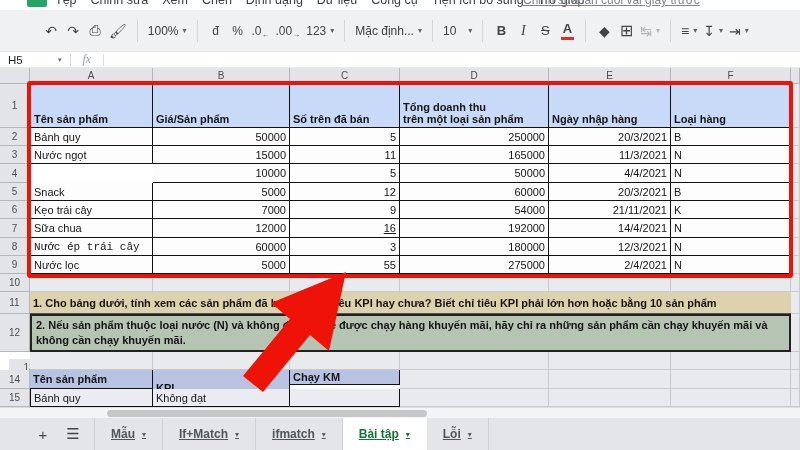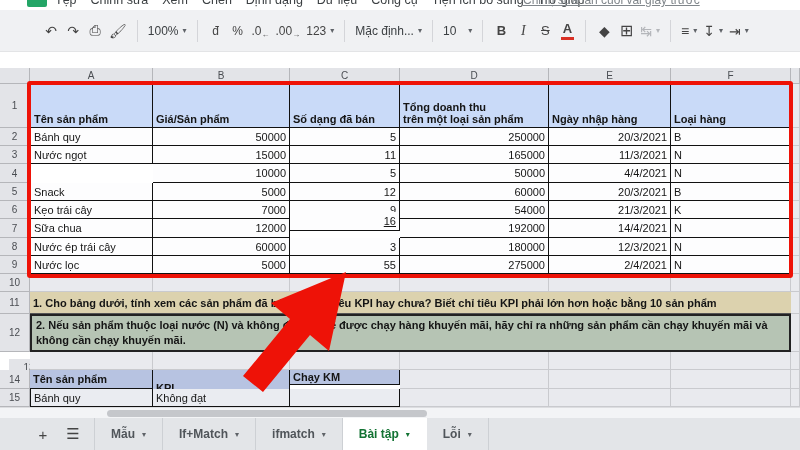--- a/index.html
+++ b/index.html
@@ -76,21 +76,21 @@
   .hthumb { position:absolute; left:107px; top:2px; width:320px; height:7px;
     background:#c5c7cb; border-radius:4px; }
 
   
   .tabbar { left:0; top:418px; width:800px; height:32px; background:#e3e5e8;
     display:flex; align-items:stretch; padding-left:28px; }
   .tabicon { display:flex; align-items:center; justify-content:center; width:30px;
     font-size:15px; color:#444; cursor:pointer; }
   .sheettab { display:flex; align-items:center; padding:0 16px; font-size:12px;
     font-weight:bold; color:#50555a; border-right:1px solid #cdd0d4; cursor:pointer;
-    white-space:nowrap; }
+    white-space:nowrap;text-decoration:underline; }
   .sheettab:first-of-type { border-left:1px solid #cdd0d4; }
   .sheettab .caret { font-size:8px; margin-left:7px; color:#5f6368; }
   .sheettab.active { background:#fff; color:#137333; border-color:transparent; }
   .sheettab.active .caret { color:#137333; }
 </style>
 </head>
 <body>
 
 <div class="stage">
 
@@ -168,20 +168,28 @@
     <span class="tbtn">
       <span>↧</span>
       <span class="caret">▾</span>
     </span>
     <span class="tbtn">
       <span>⇥</span>
       <span class="caret">▾</span>
     </span>
   </div>
 
+  <div class="abs fbar">
+    <span class="namebox">H5</span>
+    <span class="namecaret">▾</span>
+    <span class="fsep"></span>
+    <span class="fx">fx</span>
+    <span class="fsep"></span>
+    <span></span>
+  </div>
 
   <div id="sheet">
       <div class="abs hdr" style="left: 0px; top: 68px; width: 30px; height: 16px;"></div>
       <div class="abs hdr" style="left: 30px; top: 68px; width: 123px; height: 16px;">A</div>
       <div class="abs hdr" style="left: 153px; top: 68px; width: 137px; height: 16px;">B</div>
       <div class="abs hdr" style="left: 290px; top: 68px; width: 110px; height: 16px;">C</div>
       <div class="abs hdr" style="left: 400px; top: 68px; width: 149px; height: 16px;">D</div>
       <div class="abs hdr" style="left: 549px; top: 68px; width: 122px; height: 16px;">E</div>
       <div class="abs hdr" style="left: 671px; top: 68px; width: 120px; height: 16px;">F</div>
       <div class="abs hdr" style="left: 791px; top: 68px; width: 9px; height: 16px;"></div>
@@ -195,21 +203,21 @@
       <div class="abs hdr" style="left: 0px; top: 238px; width: 30px; height: 18px;">8</div>
       <div class="abs hdr" style="left: 0px; top: 256px; width: 30px; height: 18px;">9</div>
       <div class="abs hdr" style="left: 0px; top: 274px; width: 30px; height: 18px;">10</div>
       <div class="abs hdr" style="left: 0px; top: 292px; width: 30px; height: 22px;">11</div>
       <div class="abs hdr" style="left: 0px; top: 314px; width: 30px; height: 38px;">12</div>
       <div class="abs hdr" style="left: 9px; top: 352px; width: 41px; height: 18px; margin-top: 7px;">13</div>
       <div class="abs hdr" style="left: 0px; top: 370px; width: 30px; height: 19px;">14</div>
       <div class="abs hdr" style="left: 0px; top: 389px; width: 30px; height: 18px;">15</div>
       <div class="abs cell t1h bl bt" style="left: 30px; top: 84px; width: 123px; height: 44px;">Tên sản phẩm</div>
       <div class="abs cell t1h bt" style="left: 153px; top: 84px; width: 137px; height: 44px;">Giá/Sản phẩm</div>
-      <div class="abs cell t1h bt" style="left: 290px; top: 84px; width: 110px; height: 44px;">Số dạng đã bán</div>
+      <div class="abs cell t1h bt" style="left: 290px; top: 84px; width: 110px; height: 44px;">Số trên đã bán</div>
       <div class="abs cell t1h bt" style="left: 400px; top: 84px; width: 149px; height: 44px;">Tổng doanh thu
 trên một loại sản phẩm</div>
       <div class="abs cell t1h bt" style="left: 549px; top: 84px; width: 122px; height: 44px;">Ngày nhập hàng</div>
       <div class="abs cell t1h bt" style="left: 671px; top: 84px; width: 120px; height: 44px;">Loại hàng</div>
       <div class="abs cell ec" style="left: 791px; top: 84px; width: 9px; height: 44px;"></div>
       <div class="abs cell t1c bl" style="left: 30px; top: 128px; width: 123px; height: 18px;">Bánh quy</div>
       <div class="abs cell t1c num" style="left: 153px; top: 128px; width: 137px; height: 18px;">50000</div>
       <div class="abs cell t1c num" style="left: 290px; top: 128px; width: 110px; height: 18px;">5</div>
       <div class="abs cell t1c num" style="left: 400px; top: 128px; width: 149px; height: 18px;">250000</div>
       <div class="abs cell t1c num" style="left: 549px; top: 128px; width: 122px; height: 18px;">20/3/2021</div>
@@ -233,31 +241,31 @@
       <div class="abs cell t1c num" style="left: 153px; top: 183px; width: 137px; height: 18px;">5000</div>
       <div class="abs cell t1c num" style="left: 290px; top: 183px; width: 110px; height: 18px;">12</div>
       <div class="abs cell t1c num" style="left: 400px; top: 183px; width: 149px; height: 18px;">60000</div>
       <div class="abs cell t1c num" style="left: 549px; top: 183px; width: 122px; height: 18px;">20/3/2021</div>
       <div class="abs cell t1c" style="left: 671px; top: 183px; width: 120px; height: 18px;">B</div>
       <div class="abs cell ec" style="left: 791px; top: 183px; width: 9px; height: 18px;"></div>
       <div class="abs cell t1c bl" style="left: 30px; top: 201px; width: 123px; height: 18px;">Kẹo trái cây</div>
       <div class="abs cell t1c num" style="left: 153px; top: 201px; width: 137px; height: 18px;">7000</div>
       <div class="abs cell t1c num" style="left: 290px; top: 201px; width: 110px; height: 18px;">9</div>
       <div class="abs cell t1c num" style="left: 400px; top: 201px; width: 149px; height: 18px;">54000</div>
-      <div class="abs cell t1c num" style="left: 549px; top: 201px; width: 122px; height: 18px;">21/3/2021</div>
+      <div class="abs cell t1c num" style="left: 549px; top: 201px; width: 122px; height: 18px;">21/11/2021</div>
       <div class="abs cell t1c" style="left: 671px; top: 201px; width: 120px; height: 18px;">K</div>
       <div class="abs cell ec" style="left: 791px; top: 201px; width: 9px; height: 18px;"></div>
       <div class="abs cell t1c bl" style="left: 30px; top: 219px; width: 123px; height: 19px;">Sữa chua</div>
       <div class="abs cell t1c num" style="left: 153px; top: 219px; width: 137px; height: 19px;">12000</div>
-      <div class="abs cell t1c num" style="left: 290px; top: 212px; width: 110px; height: 19px; text-decoration: underline;">16</div>
+      <div class="abs cell t1c num" style="left: 290px; top: 219px; width: 110px; height: 19px; text-decoration: underline;">16</div>
       <div class="abs cell t1c num" style="left: 400px; top: 219px; width: 149px; height: 19px;">192000</div>
       <div class="abs cell t1c num" style="left: 549px; top: 219px; width: 122px; height: 19px;">14/4/2021</div>
       <div class="abs cell t1c" style="left: 671px; top: 219px; width: 120px; height: 19px;">N</div>
       <div class="abs cell ec" style="left: 791px; top: 219px; width: 9px; height: 19px;"></div>
-      <div class="abs cell t1c bl" style="left: 30px; top: 238px; width: 123px; height: 18px;">Nước ép trái cây</div>
+      <div class="abs cell t1c bl" style="left: 30px; top: 238px; width: 123px; height: 18px; font-family: Liberation Mono, monospace;">Nước ép trái cây</div>
       <div class="abs cell t1c num" style="left: 153px; top: 238px; width: 137px; height: 18px;">60000</div>
       <div class="abs cell t1c num" style="left: 290px; top: 238px; width: 110px; height: 18px;">3</div>
       <div class="abs cell t1c num" style="left: 400px; top: 238px; width: 149px; height: 18px;">180000</div>
       <div class="abs cell t1c num" style="left: 549px; top: 238px; width: 122px; height: 18px;">12/3/2021</div>
       <div class="abs cell t1c" style="left: 671px; top: 238px; width: 120px; height: 18px;">N</div>
       <div class="abs cell ec" style="left: 791px; top: 238px; width: 9px; height: 18px;"></div>
       <div class="abs cell t1c bl" style="left: 30px; top: 256px; width: 123px; height: 18px;">Nước lọc</div>
       <div class="abs cell t1c num" style="left: 153px; top: 256px; width: 137px; height: 18px;">5000</div>
       <div class="abs cell t1c num" style="left: 290px; top: 256px; width: 110px; height: 18px;">55</div>
       <div class="abs cell t1c num" style="left: 400px; top: 256px; width: 149px; height: 18px;">275000</div>

